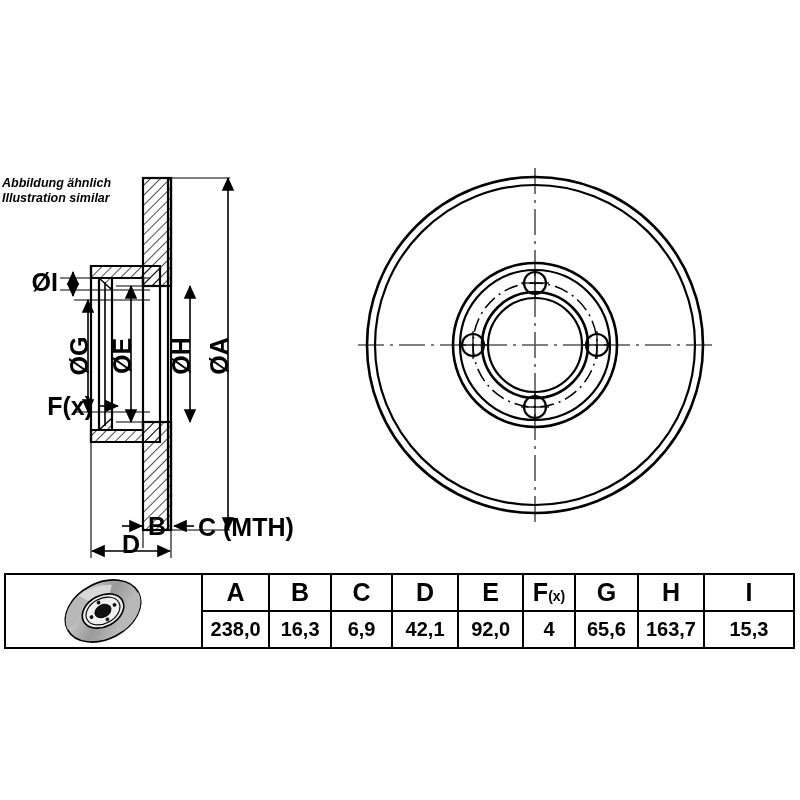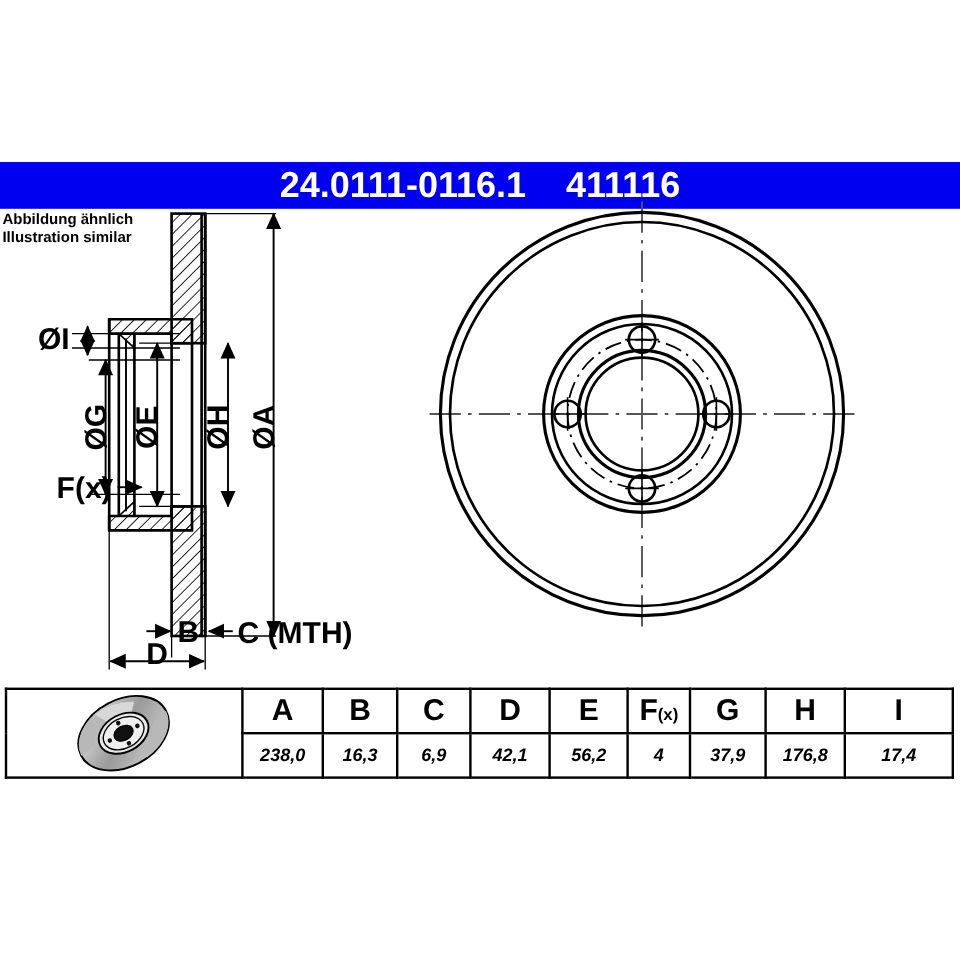--- a/index.html
+++ b/index.html
@@ -53,21 +53,21 @@
   .note {
     position: absolute;
     left: 2px;
     top: 176px;
     font-size: 12.5px;
     font-weight: bold;
     color: #000000;
     line-height: 14.5px;
     font-family: "Liberation Sans", sans-serif;
   }
-  .note div { white-space: nowrap; }
+  .note div { white-space: nowrap; font-style: italic; }
 
   
   .drawing {
     position: absolute;
     left: 0;
     top: 160px;
     width: 800px;
     height: 410px;
   }
 
@@ -87,22 +87,21 @@
     color: #000000;
     font-family: "Liberation Sans", sans-serif;
     padding: 0;
   }
   .spec-table .hdr-cell {
     height: 33px;
     font-size: 25px;
   }
   .spec-table .val-cell {
     height: 33px;
-    font-size: 15px;
-    font-style: italic;
+    font-size: 20px;
   }
   .spec-table .img-cell {
     width: 190px;
     padding: 0;
     vertical-align: middle;
   }
   .fx-label {
     font-size: 21px;
   }
   .fx-label .sub {
@@ -111,23 +110,20 @@
   .disc-thumb {
     display: block;
     margin: 0 auto;
   }
 </style>
 </head>
 <body>
 
 <div id="page">
 
-  <div class="header-bar">
-    <div class="header-title"><span>24.0111-0116.1</span><span>    </span><span>411116</span></div>
-  </div>
 
   <div class="note">
     <div>Abbildung ähnlich</div>
     <div>Illustration similar</div>
   </div>
 
   <svg class="drawing" viewBox="0 0 800 410">
     <defs>
       <pattern id="hatch" width="7" height="7" patternTransform="rotate(45)" patternUnits="userSpaceOnUse">
         <line x1="0" y1="0" x2="0" y2="7" stroke="#000" stroke-width="1.4"></line>
@@ -309,22 +305,22 @@
       <td class="hdr-cell fx-label" style="width: 48px;">F<span class="sub">(x)</span></td>
       <td class="hdr-cell" style="width: 60px;">G</td>
       <td class="hdr-cell" style="width: 62px;">H</td>
       <td class="hdr-cell" style="width: 86px;">I</td>
     </tr>
     <tr>
       <td class="val-cell">238,0</td>
       <td class="val-cell">16,3</td>
       <td class="val-cell">6,9</td>
       <td class="val-cell">42,1</td>
-      <td class="val-cell">56,2</td>
+      <td class="val-cell">92,0</td>
       <td class="val-cell">4</td>
-      <td class="val-cell">37,9</td>
-      <td class="val-cell">176,8</td>
-      <td class="val-cell">17,4</td>
+      <td class="val-cell">65,6</td>
+      <td class="val-cell">163,7</td>
+      <td class="val-cell">15,3</td>
     </tr>
   </tbody>
     </table>
 
 </div>
 
 </body></html>

